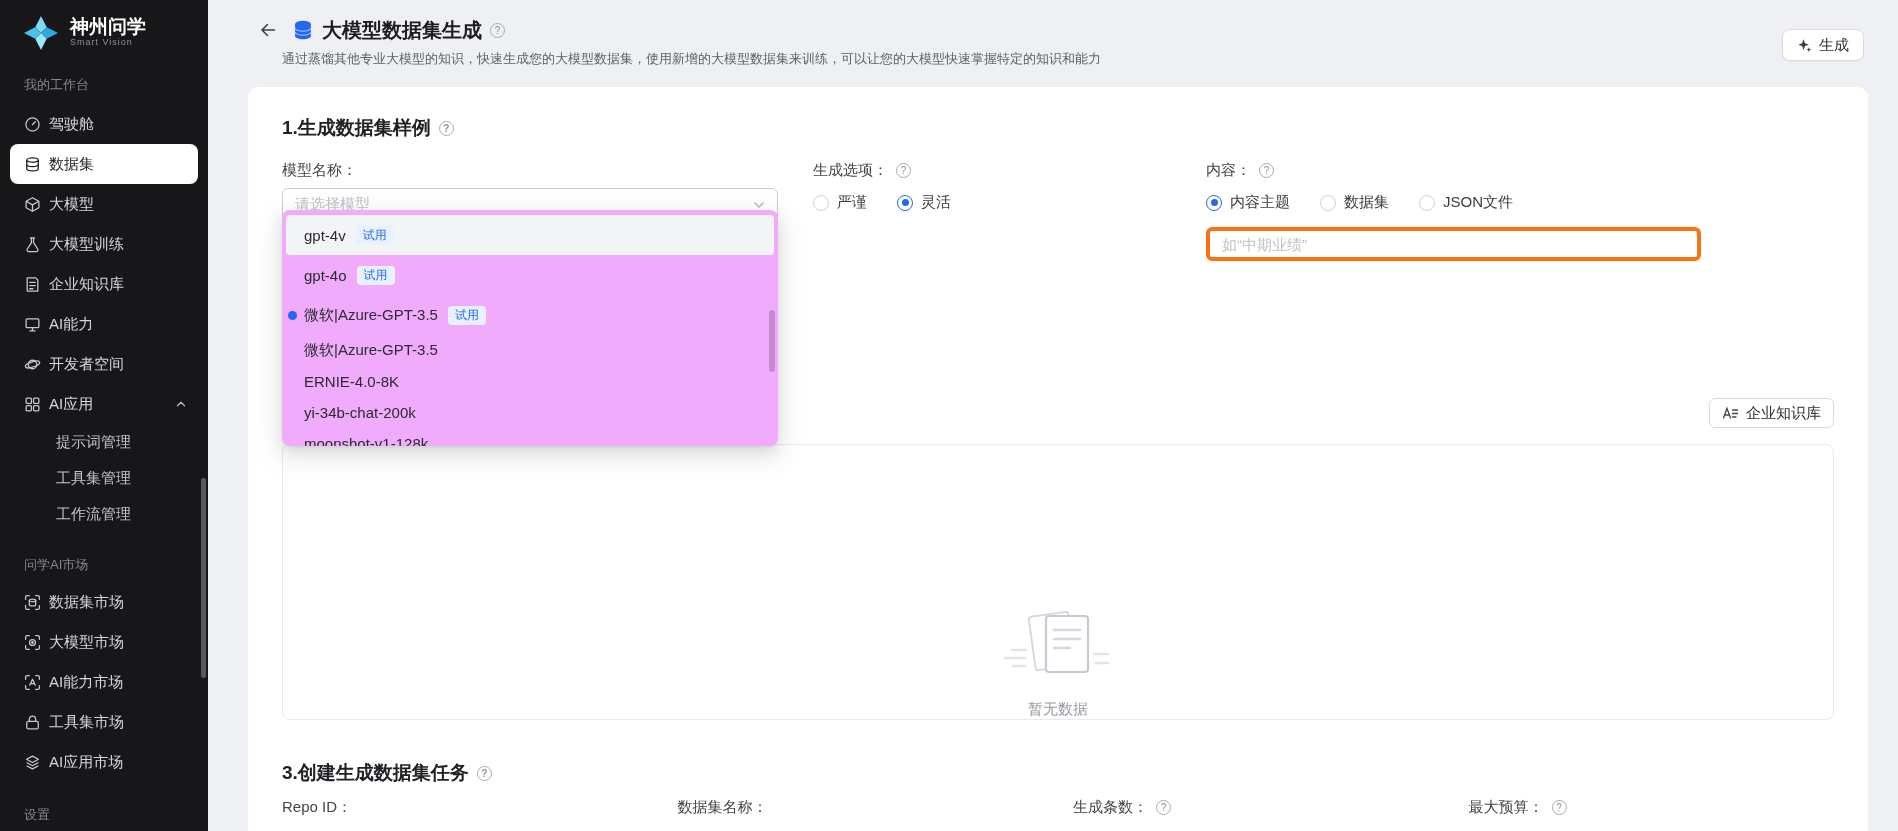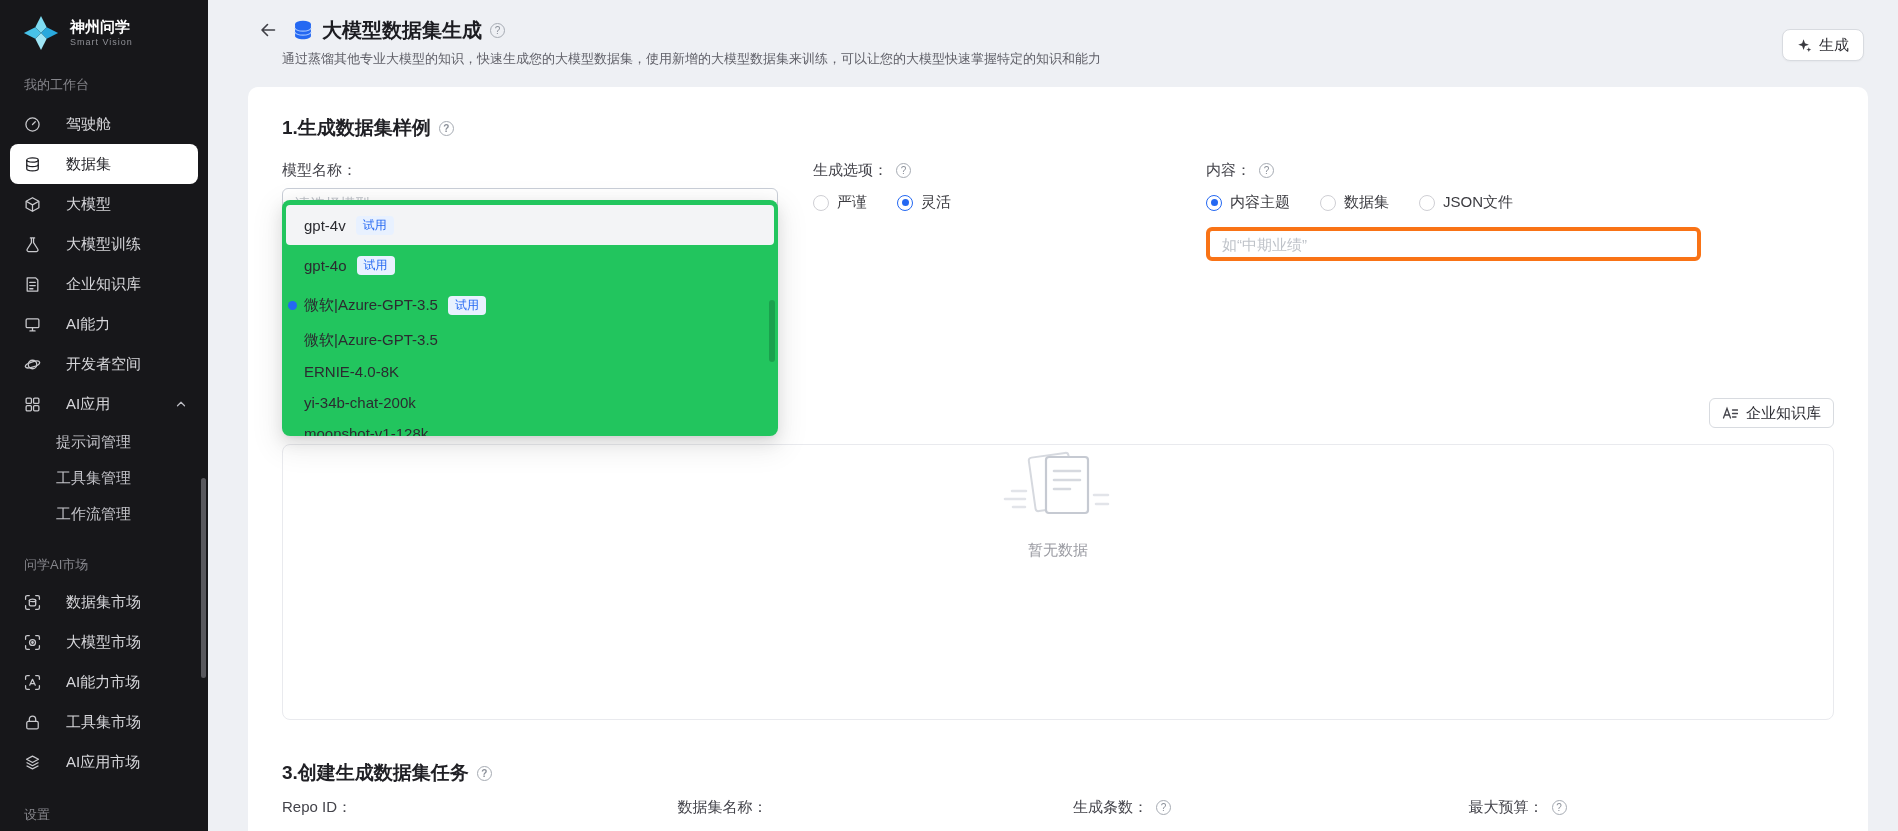--- a/index.html
+++ b/index.html
@@ -4,25 +4,25 @@
 <style>
   * { margin:0; padding:0; box-sizing:border-box; }
   html,body { width:1898px; height:831px; overflow:hidden; }
   body { font-family:"Liberation Sans","DejaVu Sans",sans-serif; background:#eef0f4; color:#333; position:relative; }
   svg { display:block; }
 
   
   .sidebar { position:absolute; left:0; top:0; bottom:0; width:208px; background:#17171a; z-index:50; }
   .logo-row { display:flex; align-items:center; gap:10px; padding:14px 12px 6px 22px; cursor:pointer; }
   .logo-ic { width:38px; height:38px; flex:none; }
-  .brand-name { font-size:15px; font-weight:700; color:#ffffff; line-height:18px; }
+  .brand-name { font-size:19px; font-weight:700; color:#ffffff; line-height:18px; }
   .brand-tag { font-size:9px; color:#8f9096; letter-spacing:1px; line-height:12px; }
   .side-label { margin:18px 0 10px 24px; font-size:13px; color:#86868c; }
   .side-label.second { margin-top:24px; margin-bottom:8px; }
-  .side-item { height:40px; margin:0 10px; padding:0 10px 0 14px; border-radius:8px; display:flex; align-items:center; gap:25px; font-size:15px; color:#d6d6da; cursor:pointer; }
+  .side-item { height:40px; margin:0 10px; padding:0 10px 0 14px; border-radius:8px; display:flex; align-items:center; gap:8px; font-size:15px; color:#d6d6da; cursor:pointer; }
   .side-item .ic { width:17px; height:17px; flex:none; color:#c9c9cd; }
   .side-item.active { background:#ffffff; color:#1d1d22; }
   .side-item.active .ic { color:#1d1d22; }
   .side-sub { height:36px; margin:0 10px; padding-left:46px; border-radius:8px; display:flex; align-items:center; font-size:15px; color:#c2c2c8; cursor:pointer; }
   .chev-up { margin-left:auto; color:#bdbdc4; width:14px; height:14px; }
   .side-scroll { position:absolute; right:2px; top:478px; width:5px; height:200px; border-radius:3px; background:#8e8e96; opacity:.55; }
 
   
   .main { position:absolute; left:208px; top:0; right:0; bottom:0; }
   .header-row { display:flex; align-items:center; padding:16px 26px 0 46px; }
@@ -41,21 +41,21 @@
   .form-row { display:flex; align-items:flex-start; margin:20px 34px 0; }
   .field-label { display:flex; align-items:center; font-size:15px; color:#43434a; margin-bottom:8px; }
   .col1 { width:496px; position:relative; }
   .col2 { width:358px; margin-left:35px; }
   .col3 { flex:1; margin-left:35px; }
 
   .select-box { height:33px; border:1px solid #c9ced7; border-radius:6px; background:#fff; display:flex; align-items:center; padding:0 12px; cursor:pointer; }
   .select-placeholder { font-size:15px; color:#bfc3c9; }
   .select-arrow { margin-left:auto; color:#b3b7be; width:12px; height:12px; }
 
-  .dropdown { position:absolute; top:39px; left:0; width:100%; height:236px; background:#22c55e; border-radius:8px; padding:5px 4px; overflow:hidden; z-index:30;
+  .dropdown { position:absolute; top:49px; left:0; width:100%; height:236px; background:#f0abfc; border-radius:8px; padding:5px 4px; overflow:hidden; z-index:30;
     box-shadow:0 3px 6px -4px rgba(0,0,0,.12), 0 6px 16px rgba(0,0,0,.10), 0 9px 28px 8px rgba(0,0,0,.06); }
   .opt { position:relative; display:flex; align-items:center; padding:0 10px 0 18px; border-radius:4px; font-size:15px; color:#2b2b30; cursor:pointer; }
   .opt.tall { height:40px; }
   .opt.short { height:31px; }
   .opt.option-active { background:#f3f4f6; }
   .badge { margin-left:10px; background:#e8f1ff; color:#2468f2; font-size:12px; line-height:1.25; padding:2px 7px; border-radius:4px; }
   .lead-dot { position:absolute; left:2px; top:50%; margin-top:-4.5px; width:9px; height:9px; border-radius:50%; background:#2468f2; }
   .dd-thumb { position:absolute; right:3px; top:100px; width:6px; height:62px; border-radius:3px; background:rgba(0,0,0,.18); cursor:pointer; }
 
   .radio-row { display:flex; align-items:center; margin-top:13px; }
@@ -65,21 +65,21 @@
   .radio.checked::after { content:""; position:absolute; inset:3.5px; border-radius:50%; background:#2468f2; }
 
   .text-input { height:34px; border:4px solid #f97316; border-radius:6px; padding:0 12px; font-size:15px; color:#737373; outline:none; background:#fff; }
   .text-input::placeholder { color:#bfc3c9; }
   .topic-input { margin-top:15px; width:495px; display:block; }
 
   .toolbar { display:flex; justify-content:flex-end; margin:137px 34px 0; }
   .sample-btn { height:30px; display:flex; align-items:center; gap:8px; padding:0 12px; border:1px solid #d8dbe0; border-radius:6px; background:#fff; font-size:15px; color:#2e2e34; cursor:pointer; }
   .sample-btn .ic { width:16px; height:16px; color:#45454c; }
 
-  .empty-box { margin:16px 34px 0; height:276px; border:1px solid #e9eaee; border-radius:8px; display:flex; flex-direction:column; align-items:center; justify-content:flex-start; }
+  .empty-box { margin:16px 34px 0; height:276px; border:1px solid #e9eaee; border-radius:8px; display:flex; flex-direction:column; align-items:center; justify-content:flex-end; }
   .empty-text { margin-top:12px; font-size:15px; color:#9a9ba2; }
 
   .sec3-title { margin-top:40px; }
   .fields-row { display:grid; grid-template-columns:repeat(4,1fr); gap:30px; margin:12px 34px 0; }
 </style>
 </head>
 <body>
 
 <aside class="sidebar">
   <div class="logo-row">

